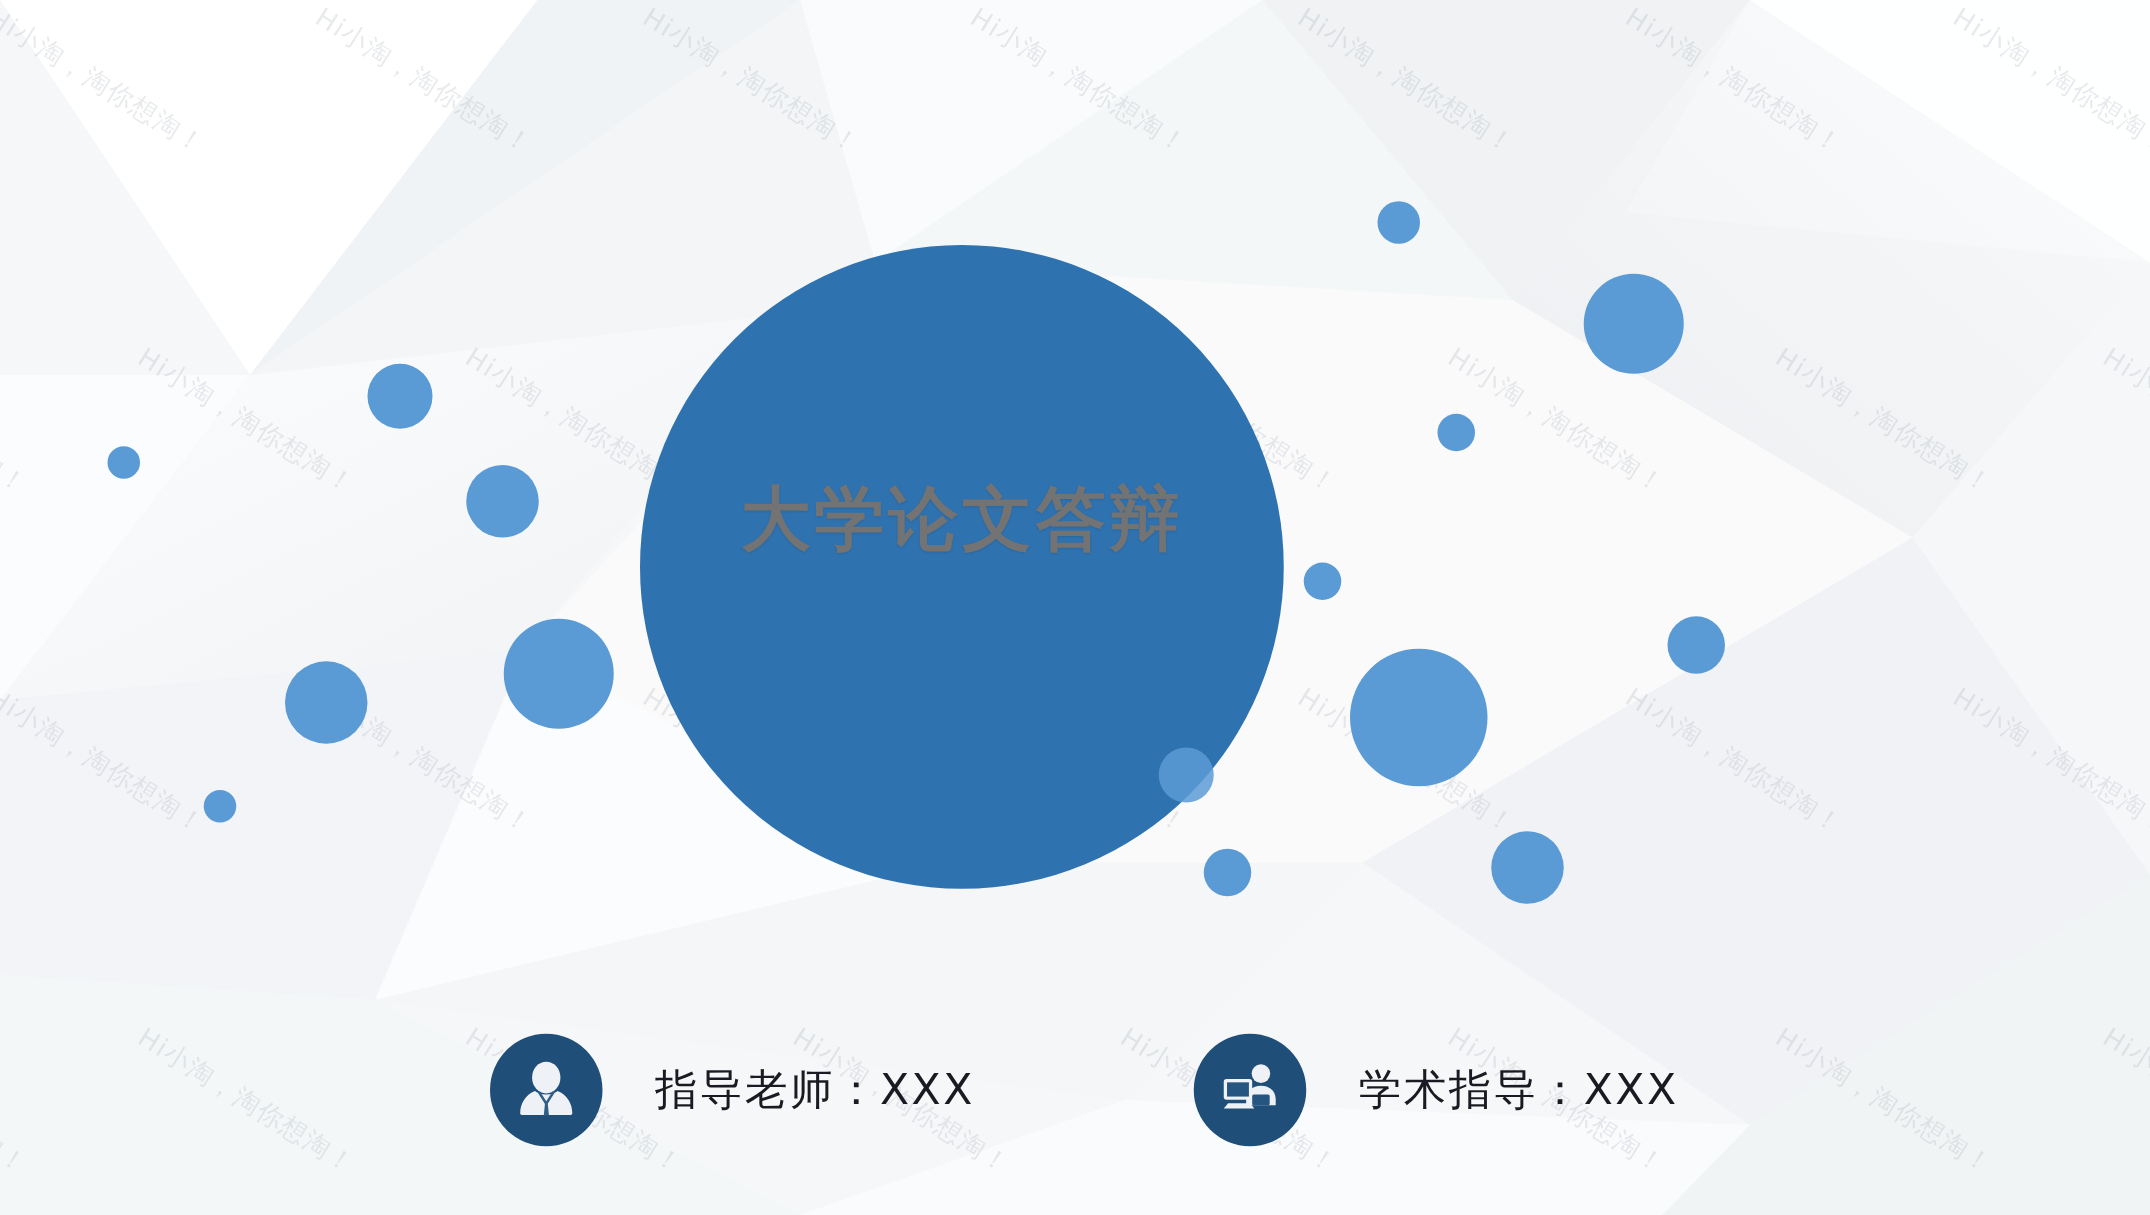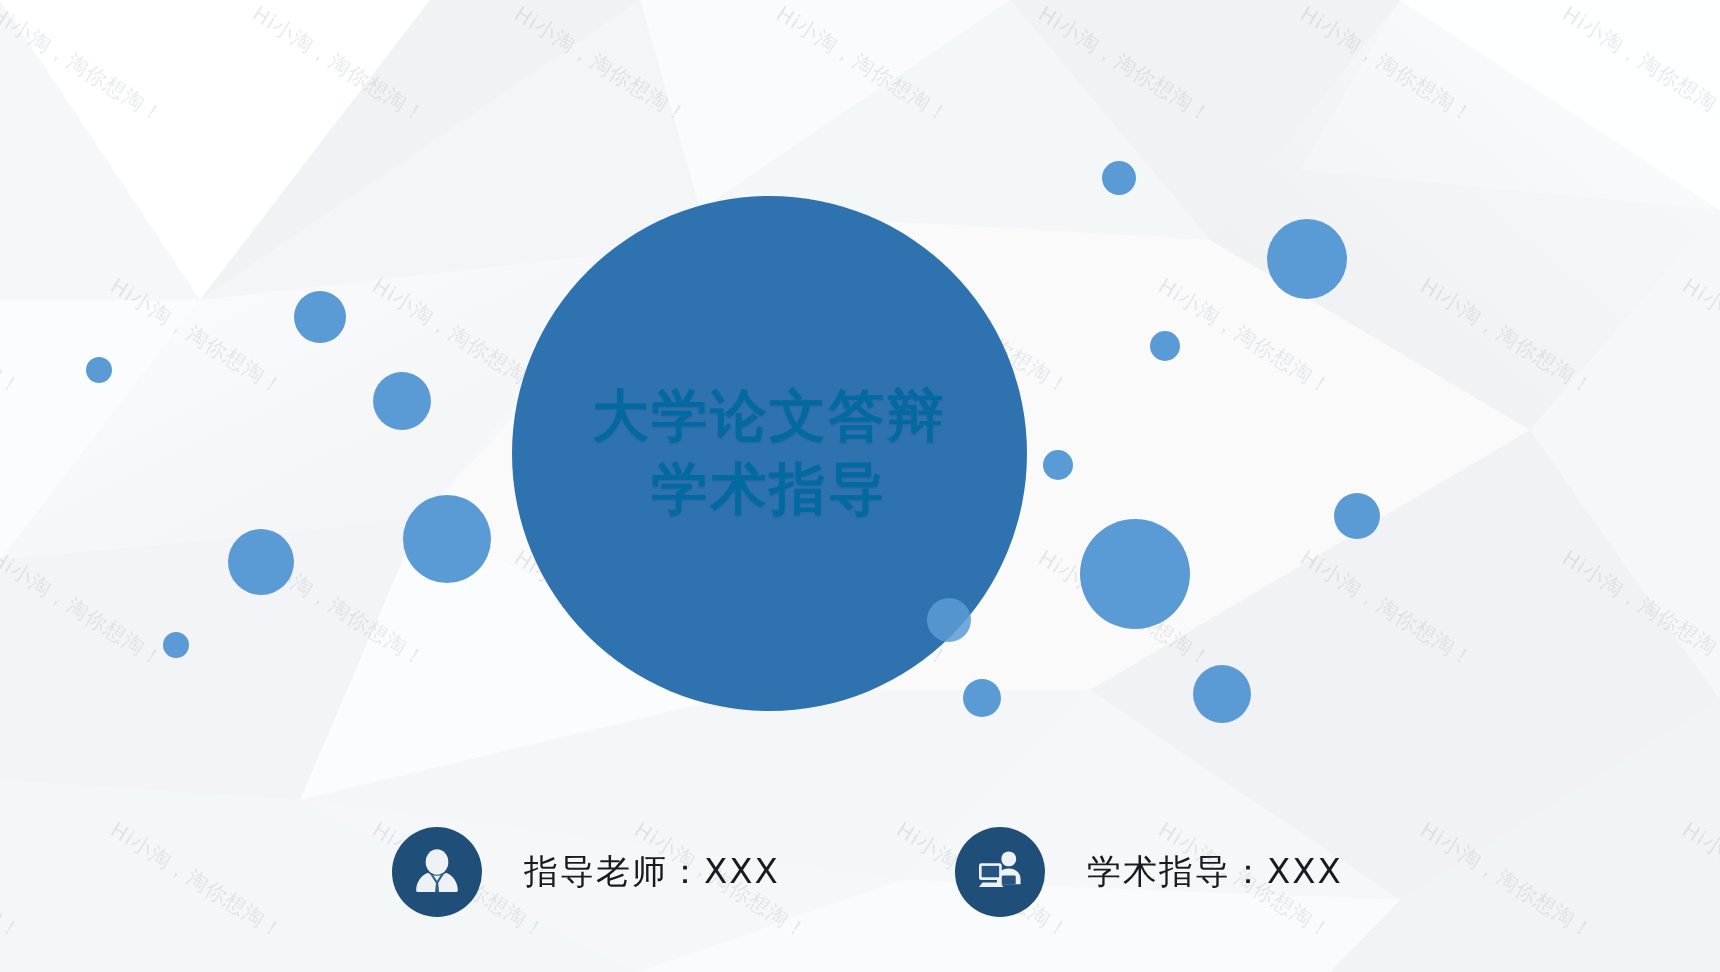--- a/index.html
+++ b/index.html
@@ -64,21 +64,21 @@
   
   .title-block {
     position: absolute;
     left: 512px;
     top: 380px;
     width: 515px;
     text-align: center;
     z-index: 6;
   }
   .title-line {
-    color: #0369a1;
+    color: #737373;
     font-size: 56px;
     font-weight: bold;
     line-height: 1.30;
     letter-spacing: 3px;
     text-shadow: 0 1px 2px rgba(0,0,0,0.10);
   }
 
   
   .credits {
     position: absolute;
@@ -206,21 +206,20 @@
     </div>
 
   <div class="hero-circle"></div>
 
   <div id="dots-front" style="position:absolute;inset:0;">
       <div class="dot" style="left: 927px; top: 598px; width: 44px; height: 44px; background: rgb(91, 155, 213); opacity: 0.85;"></div>
     </div>
 
   <div class="title-block">
     <div class="title-line">大学论文答辩</div>
-    <div class="title-line">学术指导</div>
   </div>
 
   <div class="credits">
 
     <div class="credit left">
       <div class="credit-icon">
         <svg width="58" height="58" viewBox="0 0 64 64" aria-hidden="true">
           <g fill="#eef2f6">
             <ellipse cx="32" cy="21" rx="12.5" ry="14"></ellipse>
             <path d="M32 36c-4 0-7.5-1.3-10-3.2C14 36 9 43.5 9 52.5c0 1 .6 1.5 1.6 1.5h42.8c1 0 1.6-.5 1.6-1.5 0-9-5-16.5-13-19.7-2.5 1.9-6 3.2-10 3.2z"></path>

